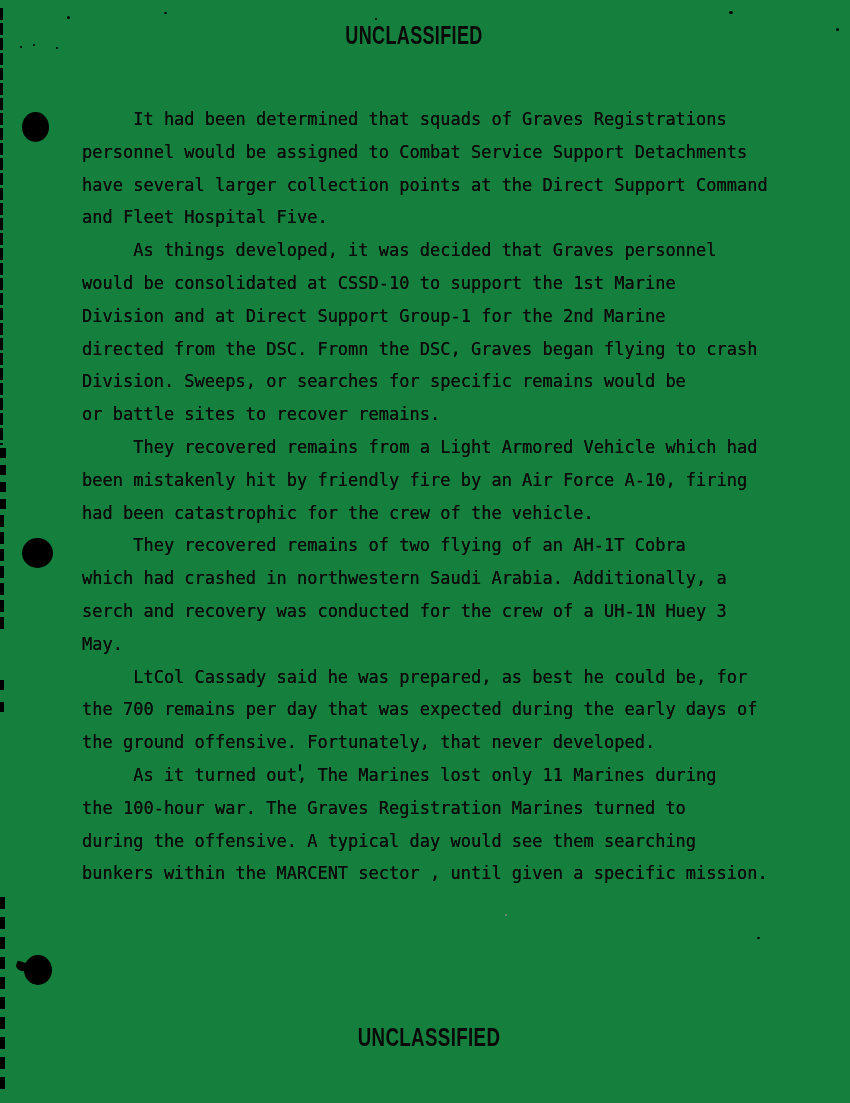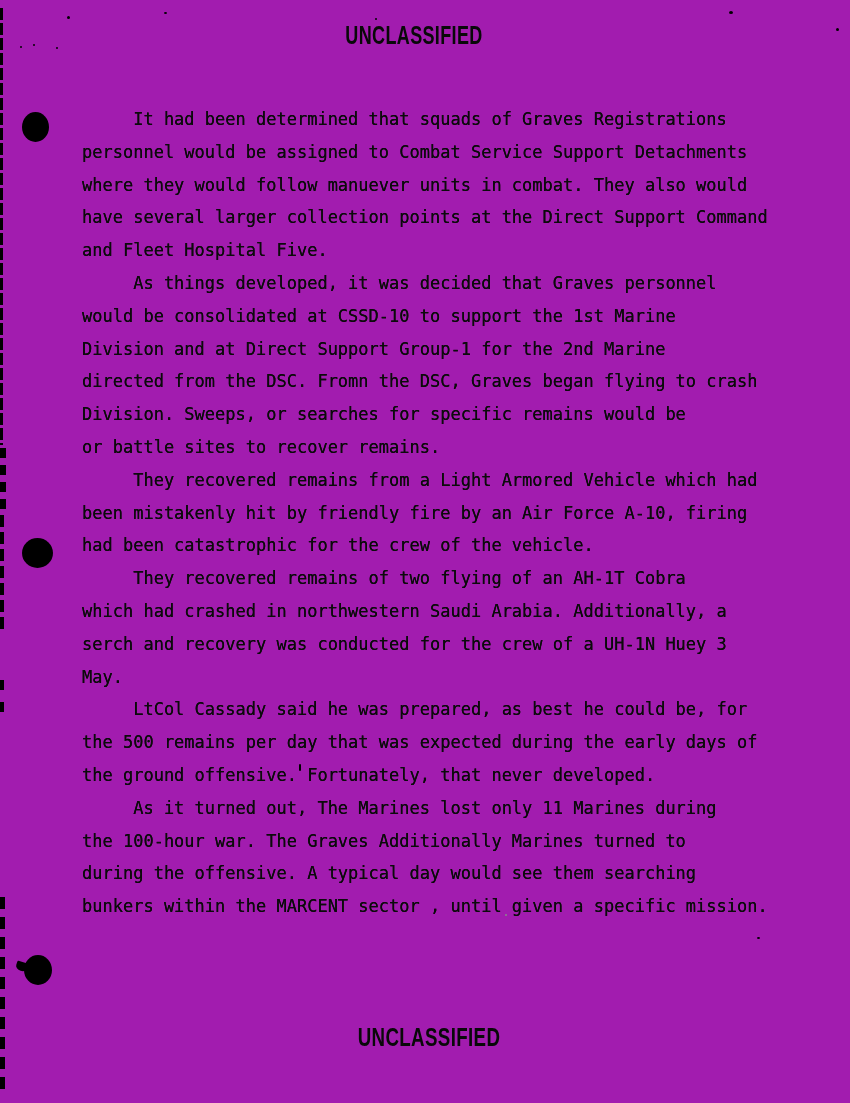--- a/index.html
+++ b/index.html
@@ -1,20 +1,20 @@
 <!DOCTYPE html>
 <html><head>
 <meta charset="utf-8">
 <style>
   html, body { margin: 0; padding: 0; background: #ffffff; }
   .page {
     position: relative;
     width: 850px;
     height: 1103px;
-    background: #a21caf;
+    background: #15803d;
     overflow: hidden;
     font-family: "DejaVu Sans Mono", monospace;
     color: #0b0b0b;
   }
 
   
   .classification {
     position: absolute;
     font-family: "Liberation Sans", sans-serif;
     font-weight: bold;
@@ -105,45 +105,44 @@
   <div class="speck sp8"></div>
   <div class="speck sp9"></div>
   <div class="speck sp10"></div>
   <div class="speck sp11"></div>
 
   <div class="classification header">UNCLASSIFIED</div>
 
   <div class="body-text">
     <div class="line">     It had been determined that squads of Graves Registrations</div>
     <div class="line">personnel would be assigned to Combat Service Support Detachments</div>
-    <div class="line">where they would follow manuever units in combat. They also would</div>
     <div class="line">have several larger collection points at the Direct Support Command</div>
     <div class="line">and Fleet Hospital Five.</div>
 
     <div class="line">     As things developed, it was decided that Graves personnel</div>
     <div class="line">would be consolidated at CSSD-10 to support the 1st Marine</div>
     <div class="line">Division and at Direct Support Group-1 for the 2nd Marine</div>
     <div class="line">directed from the DSC. Fromn the DSC, Graves began flying to crash</div>
     <div class="line">Division. Sweeps, or searches for specific remains would be</div>
     <div class="line">or battle sites to recover remains.</div>
 
     <div class="line">     They recovered remains from a Light Armored Vehicle which had</div>
     <div class="line">been mistakenly hit by friendly fire by an Air Force A-10, firing</div>
     <div class="line">had been catastrophic for the crew of the vehicle.</div>
 
     <div class="line">     They recovered remains of two flying of an AH-1T Cobra</div>
     <div class="line">which had crashed in northwestern Saudi Arabia. Additionally, a</div>
     <div class="line">serch and recovery was conducted for the crew of a UH-1N Huey 3</div>
     <div class="line">May.</div>
 
     <div class="line">     LtCol Cassady said he was prepared, as best he could be, for</div>
-    <div class="line">the 500 remains per day that was expected during the early days of</div>
+    <div class="line">the 700 remains per day that was expected during the early days of</div>
     <div class="line">the ground offensive. Fortunately, that never developed.</div>
 
     <div class="line">     As it turned out, The Marines lost only 11 Marines during</div>
-    <div class="line">the 100-hour war. The Graves Additionally Marines turned to</div>
+    <div class="line">the 100-hour war. The Graves Registration Marines turned to</div>
     <div class="line">during the offensive. A typical day would see them searching</div>
     <div class="line">bunkers within the MARCENT sector , until given a specific mission.</div>
   </div>
 
   <div class="classification footer">UNCLASSIFIED</div>
 
 </div>
 
 </body></html>

